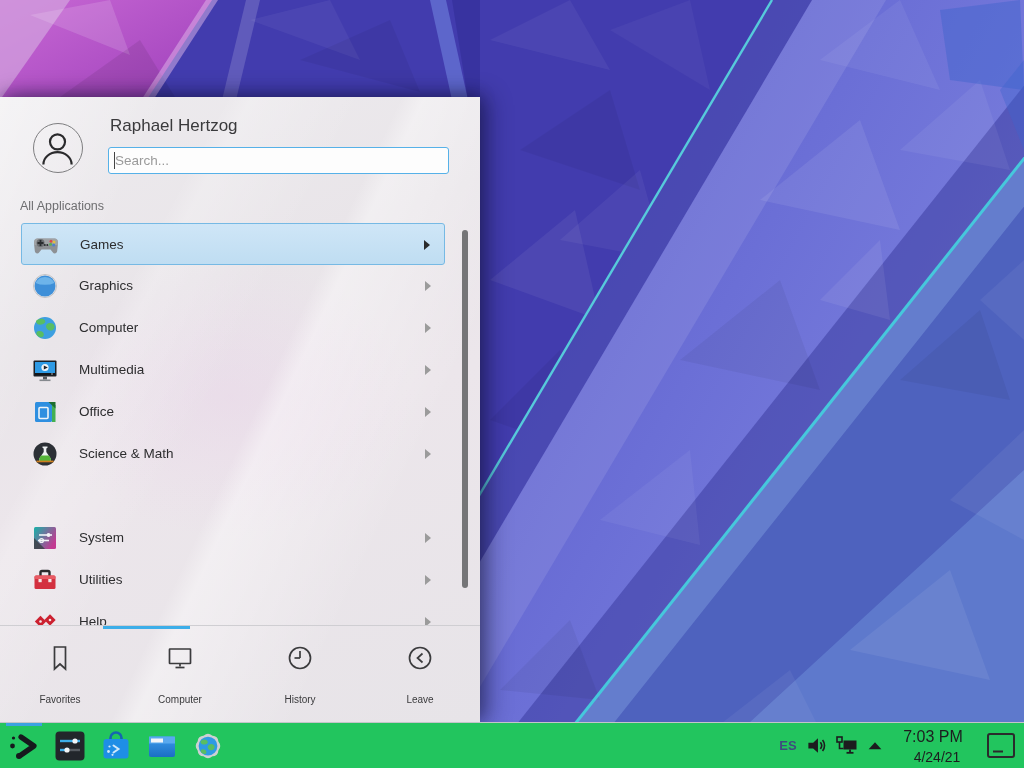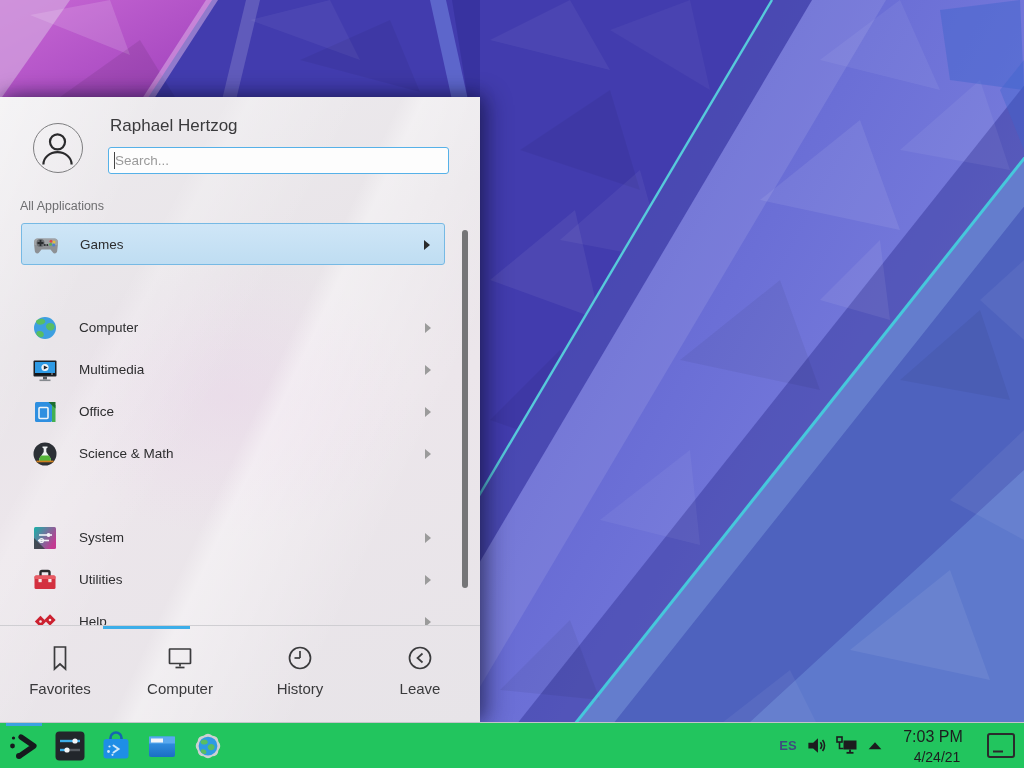--- a/index.html
+++ b/index.html
@@ -39,21 +39,21 @@
   .arrow{position:absolute;right:14px;top:16px;width:0;height:0;
     border-top:5px solid transparent;border-bottom:5px solid transparent;border-left:6.5px solid #9b9b9b;}
   .row.selected .arrow{border-left-color:#2b2b2b;}
 
   .vscroll{position:absolute;left:462px;top:133px;width:6px;height:358px;background:#757577;border-radius:3px;}
   .separator{position:absolute;left:0;top:528px;width:480px;height:1px;background:#cfced2;}
   .tab-indicator{position:absolute;left:103px;top:529px;width:87px;height:3px;background:#3daee9;}
 
   .tabbar{position:absolute;left:0;top:534px;width:480px;height:91px;display:flex;}
   .tab{flex:1;display:flex;flex-direction:column;align-items:center;padding-top:12px;cursor:default;}
-  .tab-label{margin-top:7px;font-size:15px;color:#3a3a3c;}
+  .tab-label{margin-top:21px;font-size:10px;color:#3a3a3c;}
 
   
   .taskbar{position:absolute;left:0;top:722px;width:1024px;height:46px;background:#22c55e;border-top:1px solid #c3c5c9;box-sizing:border-box;}
   .tb-btn{position:absolute;top:0;width:40px;height:45px;}
   .tb-btn svg{position:absolute;left:50%;top:50%;transform:translate(-50%,-50%);}
   .tb-active-line{position:absolute;left:2px;top:0;width:36px;height:3px;background:#3ba3e0;}
   .tray-text{position:absolute;top:0;height:45px;line-height:45px;font-size:13px;font-weight:bold;color:#3e4c7e;}
   .tray-icon{position:absolute;top:0;width:26px;height:45px;}
   .tray-icon svg{position:absolute;left:50%;top:50%;transform:translate(-50%,-50%);}
   .clock{position:absolute;left:890px;top:0;width:86px;height:45px;text-align:center;color:#1d1d1f;}
@@ -165,20 +165,31 @@
             <circle cx="17.6" cy="12.2" r="1.5" fill="#58ab58"></circle>
             <circle cx="20.7" cy="12.9" r="1.5" fill="#4d7fd0"></circle>
             <circle cx="11.8" cy="13" r="1" fill="#2a2d30"></circle>
             <circle cx="14.3" cy="13" r="1" fill="#2a2d30"></circle>
           </svg>
         </span>
         <span class="clabel">Games</span>
         <span class="arrow"></span>
       </div>
 
+      <div class="row" style="top:42px">
+        <span class="cicon">
+          <svg viewBox="0 0 26 26" width="26" height="26">
+            <circle cx="13" cy="13" r="11.5" fill="none" stroke="#c2c2c4" stroke-width="1"></circle>
+            <circle cx="13" cy="13" r="10.5" fill="#3e8fd8"></circle>
+            <path d="M3.5,10 a10.5,10.5 0 0 1 19,0 a14,7 0 0 1 -19,0 z" fill="#6db4ea"></path>
+          </svg>
+        </span>
+        <span class="clabel">Graphics</span>
+        <span class="arrow"></span>
+      </div>
 
       <div class="row" style="top:84px">
         <span class="cicon">
           <svg viewBox="0 0 26 26" width="26" height="26">
             <circle cx="13" cy="13" r="11" fill="#3d9fe0"></circle>
             <path d="M6,4.5 c3,-1.5 6,-1 7,1 c1,2 -1,3.5 -3.5,4 c-2.5,0.5 -5,-0.5 -5.5,-2.5 c-0.3,-1.2 0.8,-2 2,-2.5z" fill="#59bd62"></path>
             <path d="M17,8 c2.5,-0.5 5,0.8 5.5,3 c0.5,2.5 -1.5,4.5 -4,4.5 c-2.5,0 -4.5,-1.8 -4.5,-4 c0,-1.8 1.2,-3.1 3,-3.5z" fill="#59bd62"></path>
             <path d="M7,16 c2.2,-0.3 4.5,1 4.8,3 c0.3,1.8 -1,3.4 -3,3.2 c-2.2,-0.2 -4.3,-1.8 -4.5,-3.8 c-0.1,-1.3 1,-2.2 2.7,-2.4z" fill="#59bd62"></path>
           </svg>
         </span>

